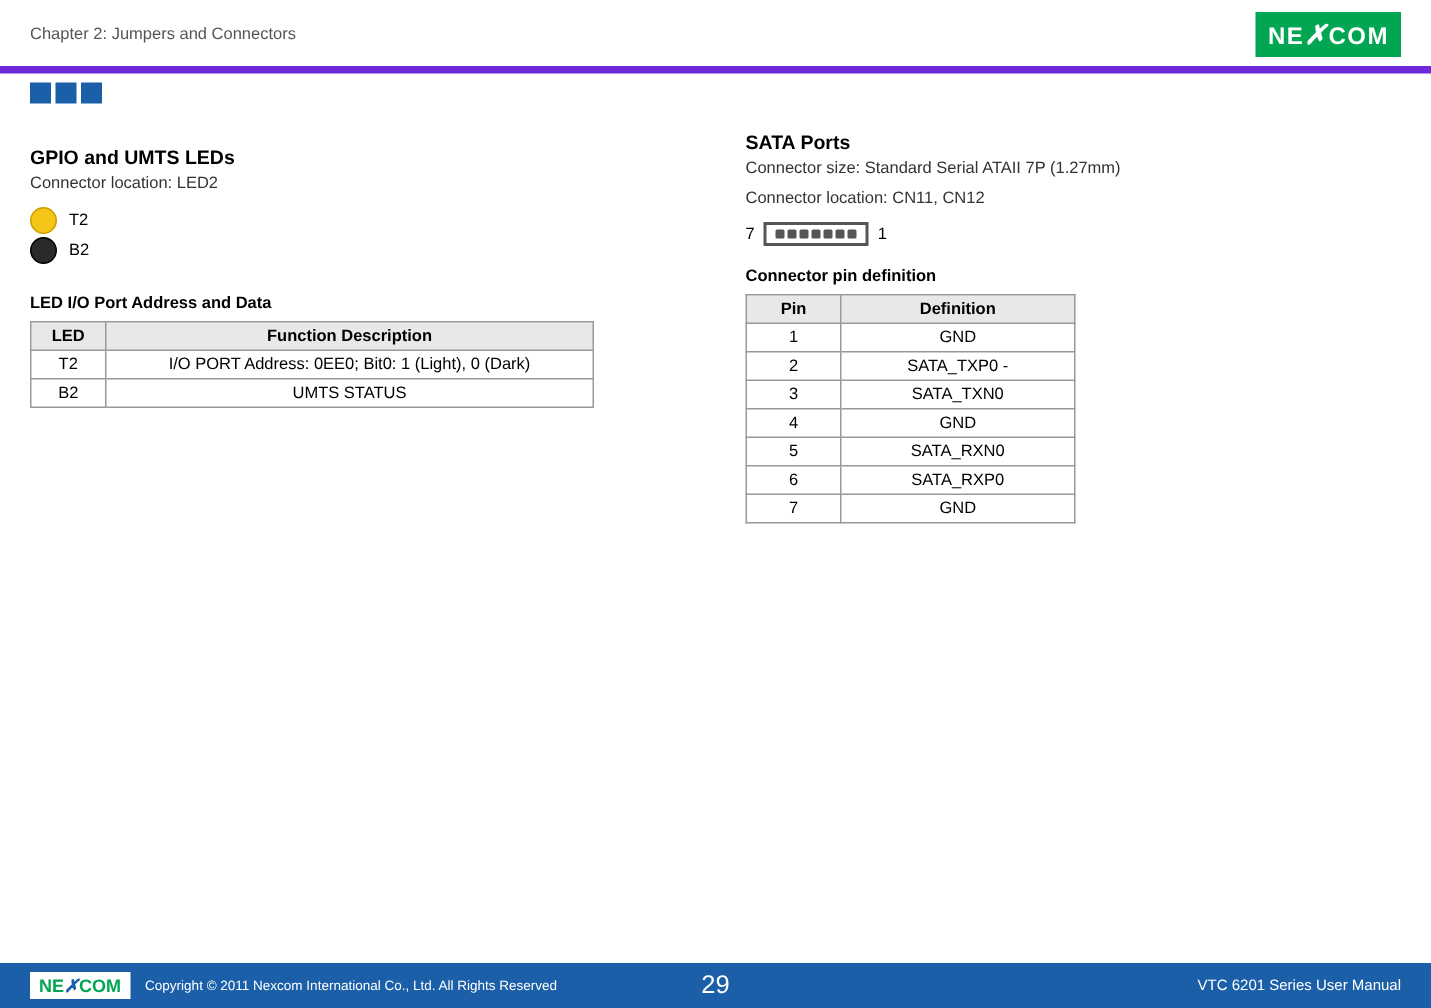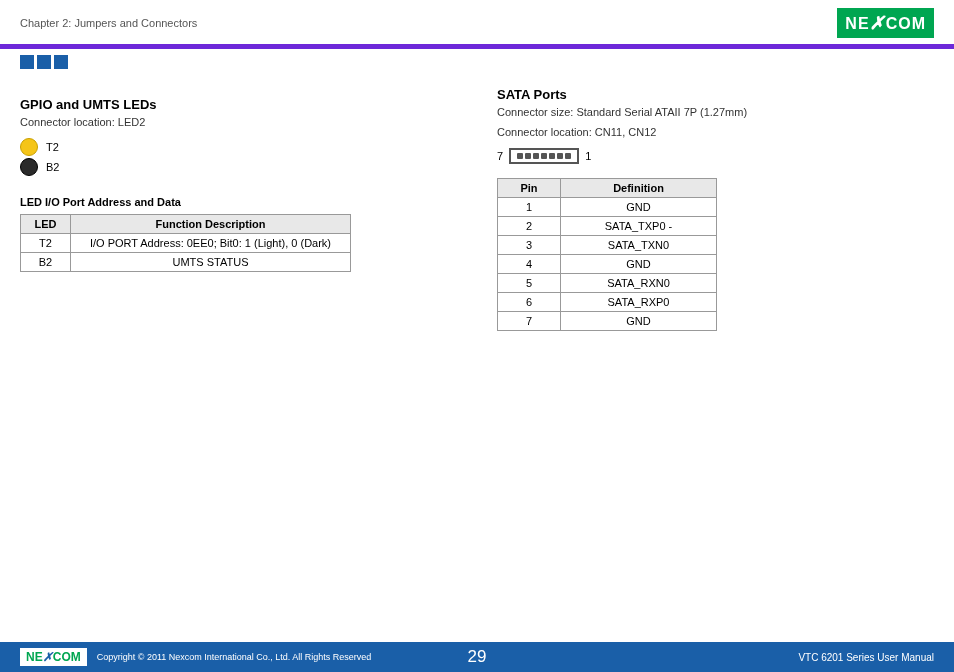--- a/index.html
+++ b/index.html
@@ -111,21 +111,21 @@
       font-weight: bold;
       margin: 14px 0 6px 0;
     }
 
     
     table {
       border-collapse: collapse;
       font-size: 11px;
     }
     .led-table {
-      width: 331px;
+      width: 376px;
       padding-left: 40px;
     }
     .pin-table {
       width: 220px;
     }
     td, th {
       border: 1px solid #999;
       padding: 3px 8px;
       text-align: center;
     }
@@ -267,20 +267,21 @@
         <div class="sata-pin"></div>
         <div class="sata-pin"></div>
         <div class="sata-pin"></div>
         <div class="sata-pin"></div>
         <div class="sata-pin"></div>
         <div class="sata-pin"></div>
       </div>
       <span class="sata-number">1</span>
     </div>
 
+    <div class="sub-section-title">Connector pin definition</div>
     <table class="pin-table">
       <thead>
         <tr>
           <th>Pin</th>
           <th>Definition</th>
         </tr>
       </thead>
       <tbody id="pin-table-body">
       <tr>
       <td>1</td>

